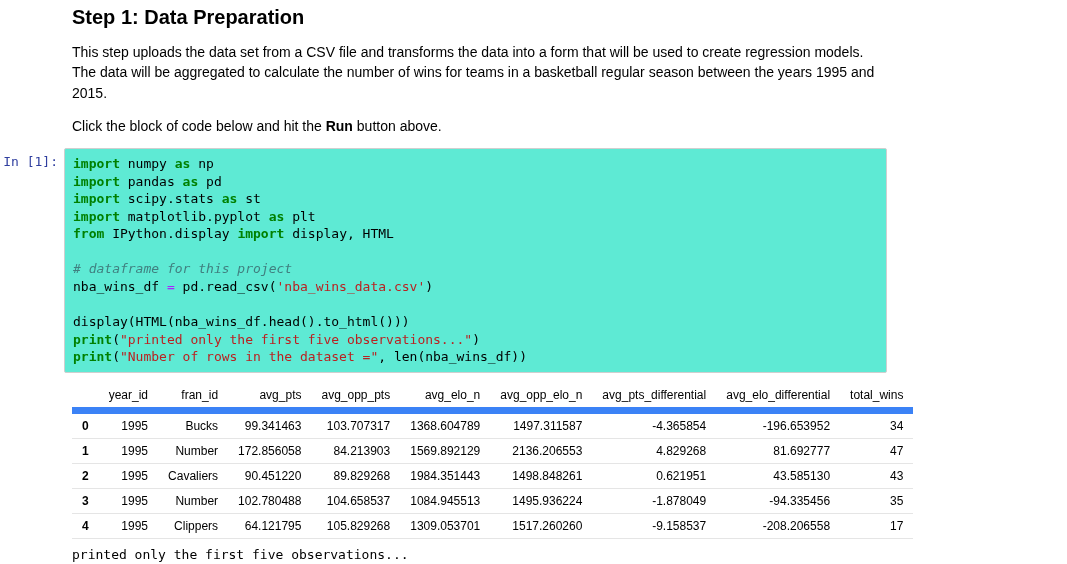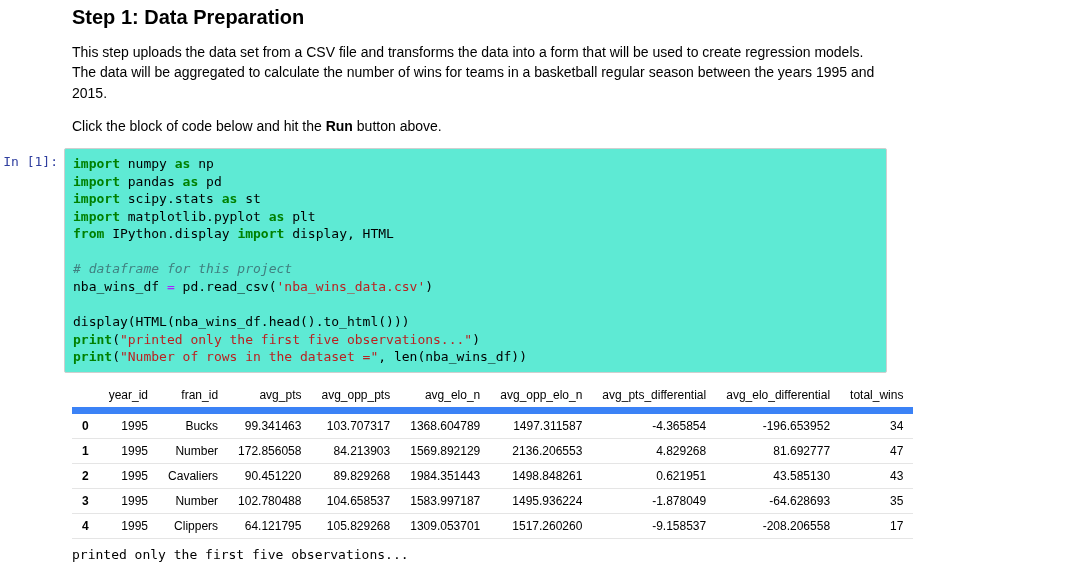--- a/index.html
+++ b/index.html
@@ -167,24 +167,24 @@
             <td>0.621951</td>
             <td>43.585130</td>
             <td>43</td>
           </tr>
           <tr>
             <th class="row-idx">3</th>
             <td>1995</td>
             <td>Number</td>
             <td>102.780488</td>
             <td>104.658537</td>
-            <td>1583.997187</td>
+            <td>1084.945513</td>
             <td>1495.936224</td>
             <td>-1.878049</td>
-            <td>-64.628693</td>
+            <td>-94.335456</td>
             <td>35</td>
           </tr>
           <tr>
             <th class="row-idx">4</th>
             <td>1995</td>
             <td>Clippers</td>
             <td>64.121795</td>
             <td>105.829268</td>
             <td>1309.053701</td>
             <td>1517.260260</td>

